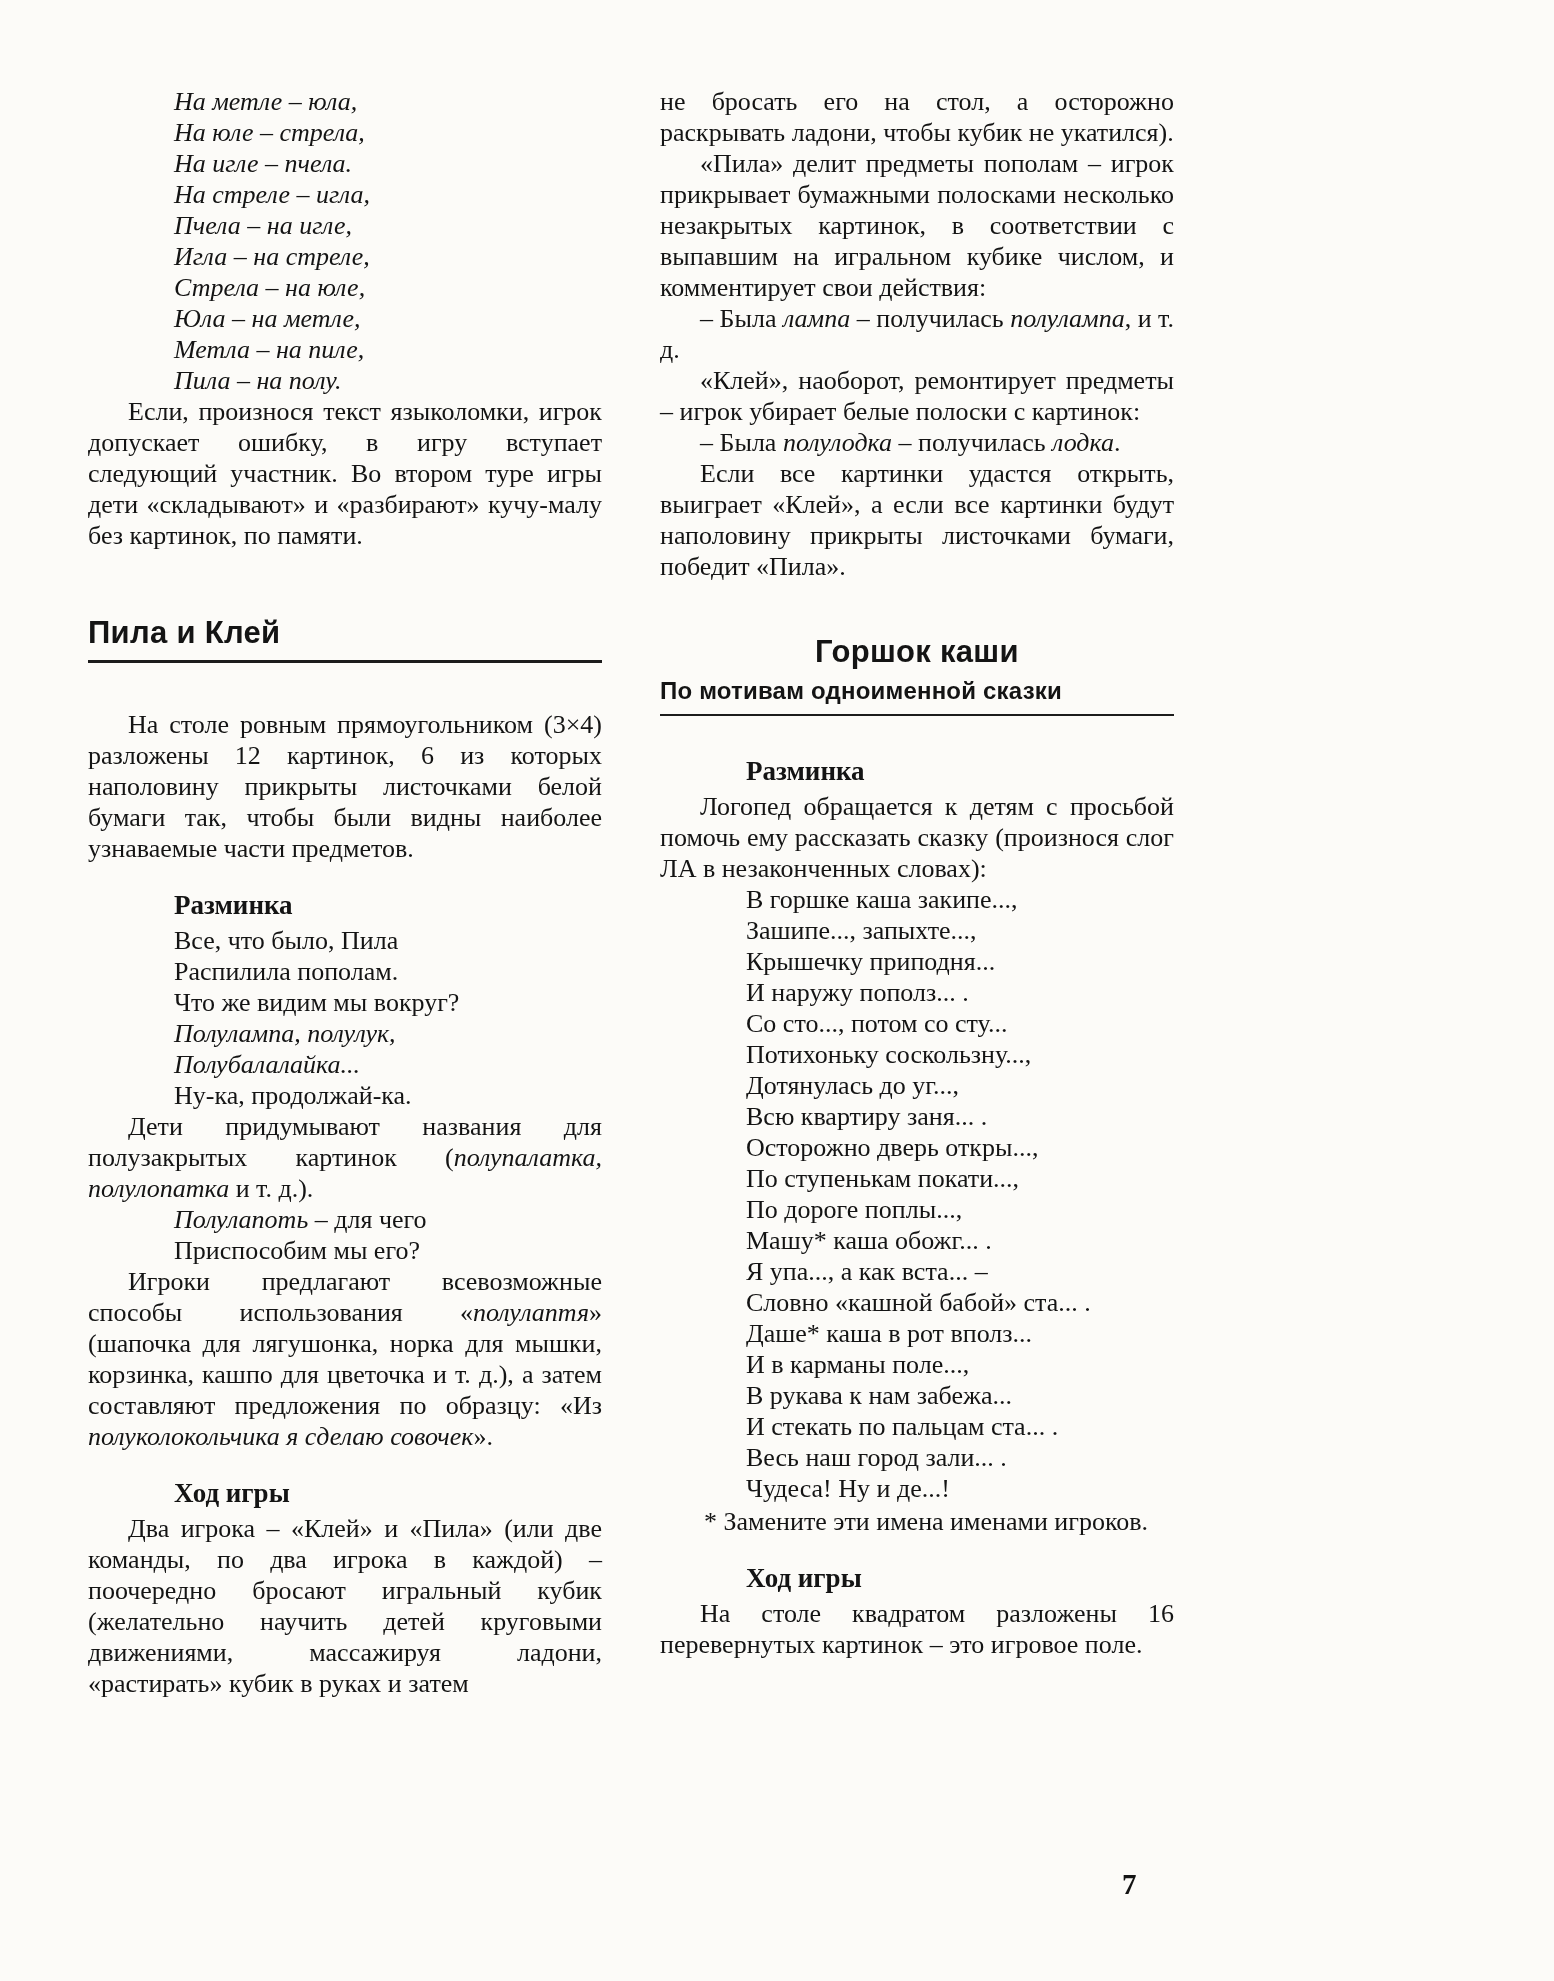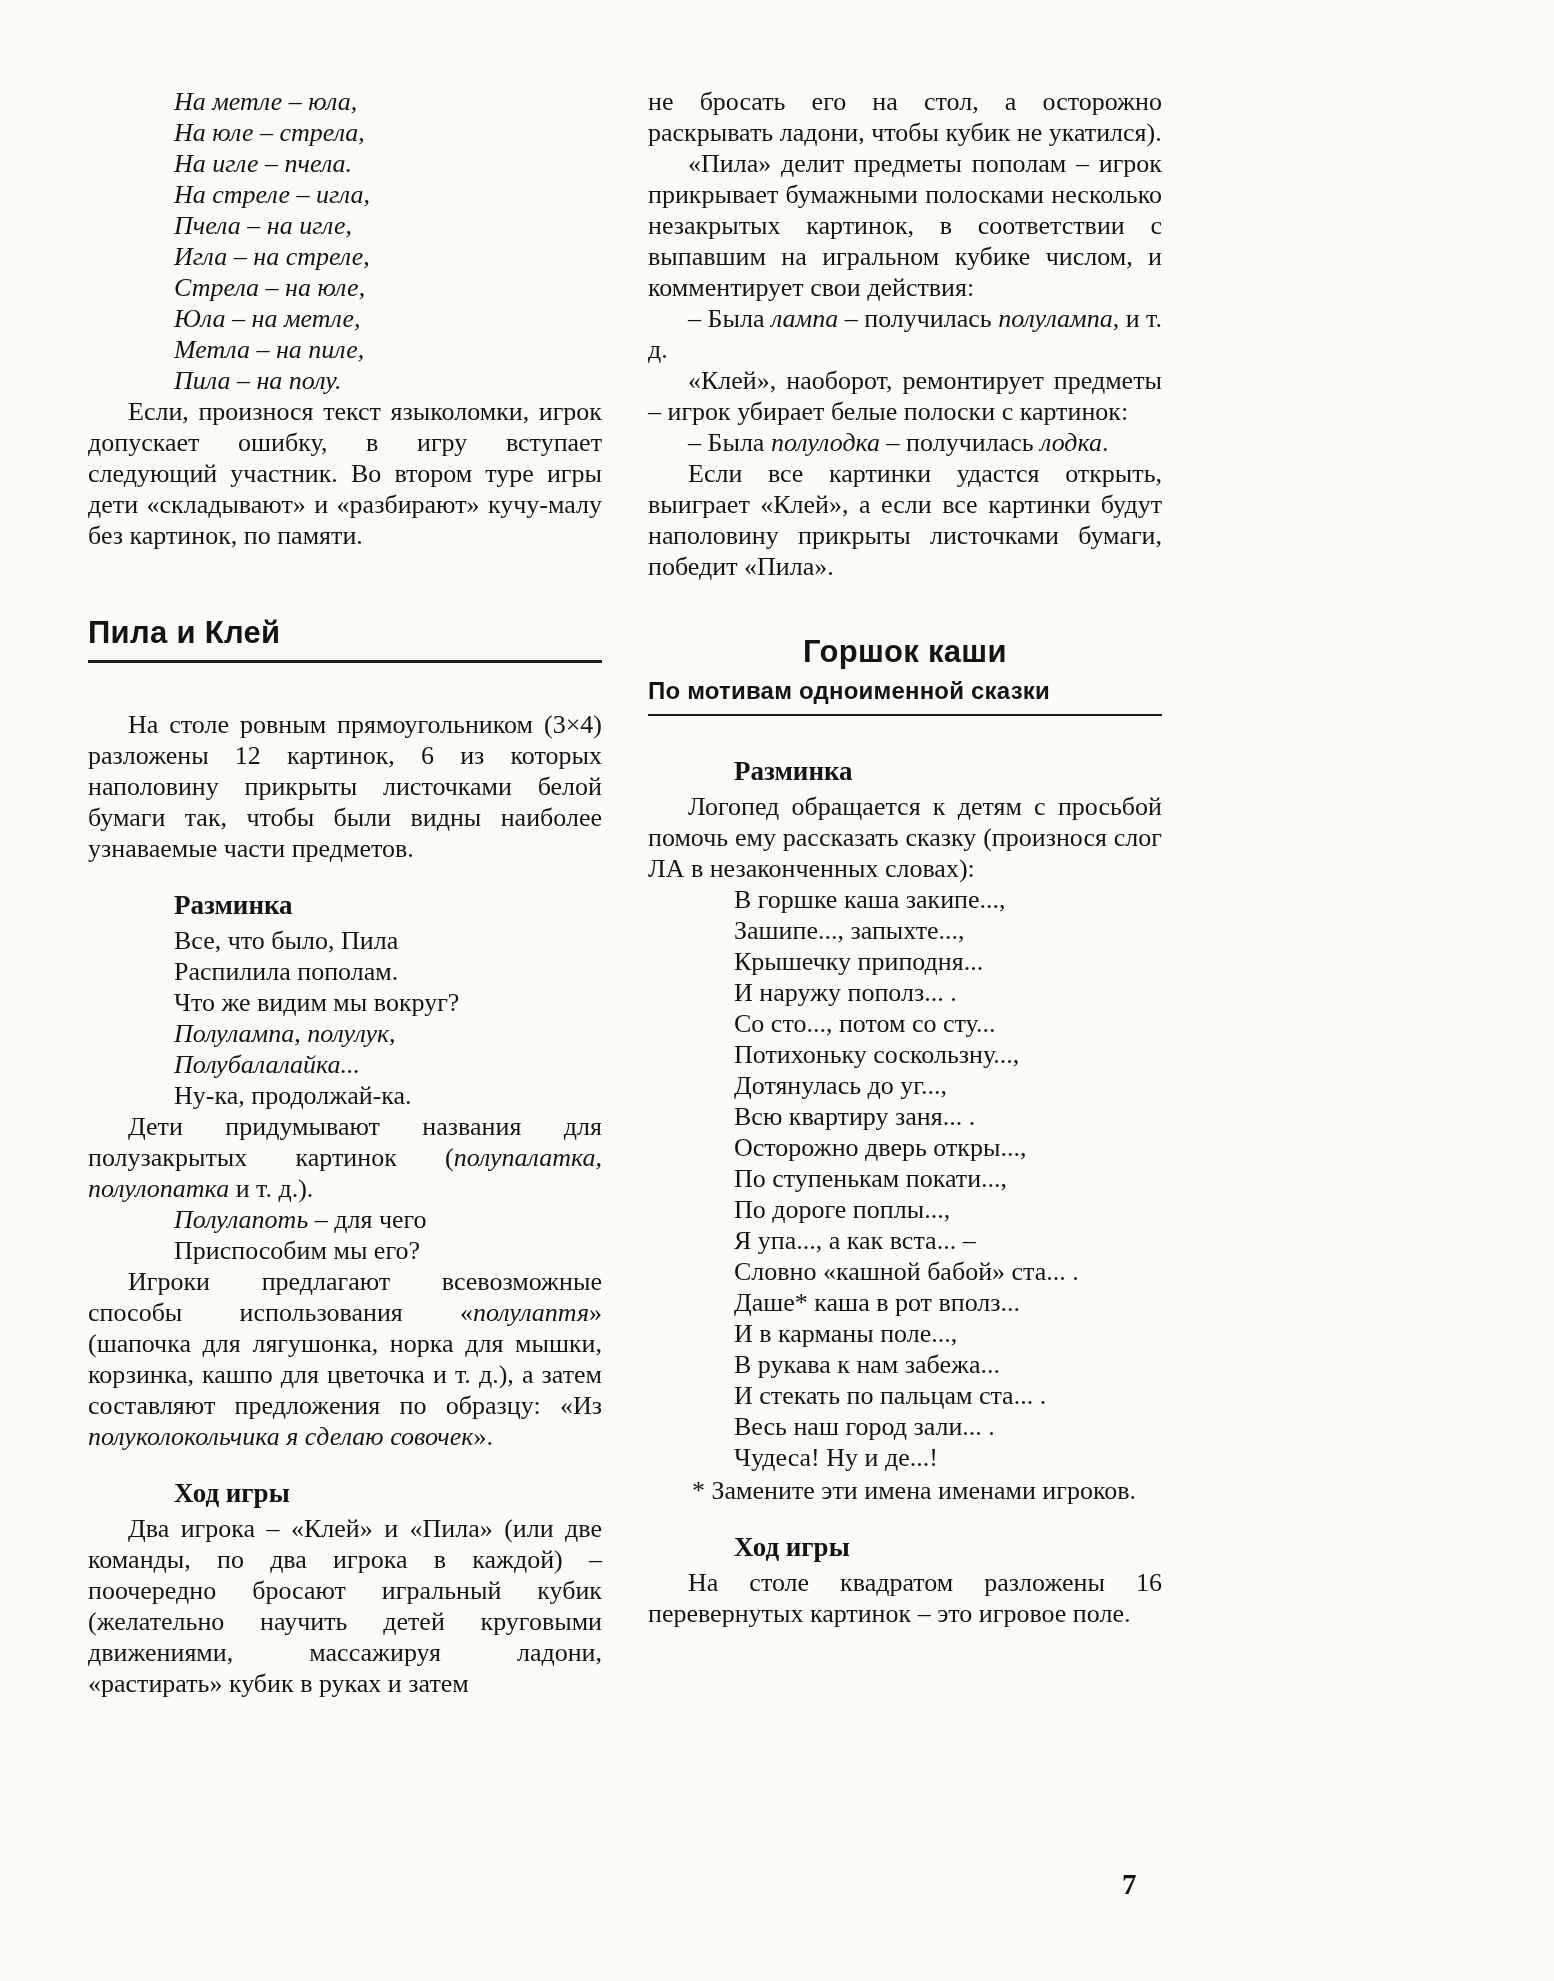--- a/index.html
+++ b/index.html
@@ -4,21 +4,21 @@
 <style>
   html, body { margin: 0; padding: 0; }
   body {
     width: 1554px;
     height: 1981px;
     background: #fcfbf8;
     font-family: "Liberation Serif", serif;
     color: #141414;
   }
   .page { position: relative; width: 1554px; height: 1981px; overflow: hidden; }
-  .columns { position: absolute; top: 86px; left: 88px; display: flex; gap: 46px; }
+  .columns { position: absolute; top: 86px; left: 88px; display: flex; gap: 58px; }
   .col { width: 514px; font-size: 26px; line-height: 31px; }
 
   .para { margin: 0; text-align: justify; text-indent: 40px; }
   .para.no-indent { text-indent: 0; }
 
   .poem { margin-left: 86px; }
   .poem-line { white-space: nowrap; }
   .it { font-style: italic; }
 
   .heading {
@@ -137,20 +137,21 @@
           <div class="poem-line">Зашипе..., запыхте...,</div>
           <div class="poem-line">Крышечку приподня...</div>
           <div class="poem-line">И наружу пополз... .</div>
           <div class="poem-line">Со сто..., потом со сту...</div>
           <div class="poem-line">Потихоньку соскользну...,</div>
           <div class="poem-line">Дотянулась до уг...,</div>
           <div class="poem-line">Всю квартиру заня... .</div>
           <div class="poem-line">Осторожно дверь откры...,</div>
           <div class="poem-line">По ступенькам покати...,</div>
           <div class="poem-line">По дороге поплы...,</div>
+          <div class="poem-line">Машу* каша обожг... .</div>
           <div class="poem-line">Я упа..., а как вста... –</div>
           <div class="poem-line">Словно «кашной бабой» ста... .</div>
           <div class="poem-line">Даше* каша в рот вполз...</div>
           <div class="poem-line">И в карманы поле...,</div>
           <div class="poem-line">В рукава к нам забежа...</div>
           <div class="poem-line">И стекать по пальцам ста... .</div>
           <div class="poem-line">Весь наш город зали... .</div>
           <div class="poem-line">Чудеса! Ну и де...!</div>
         </div>
 

